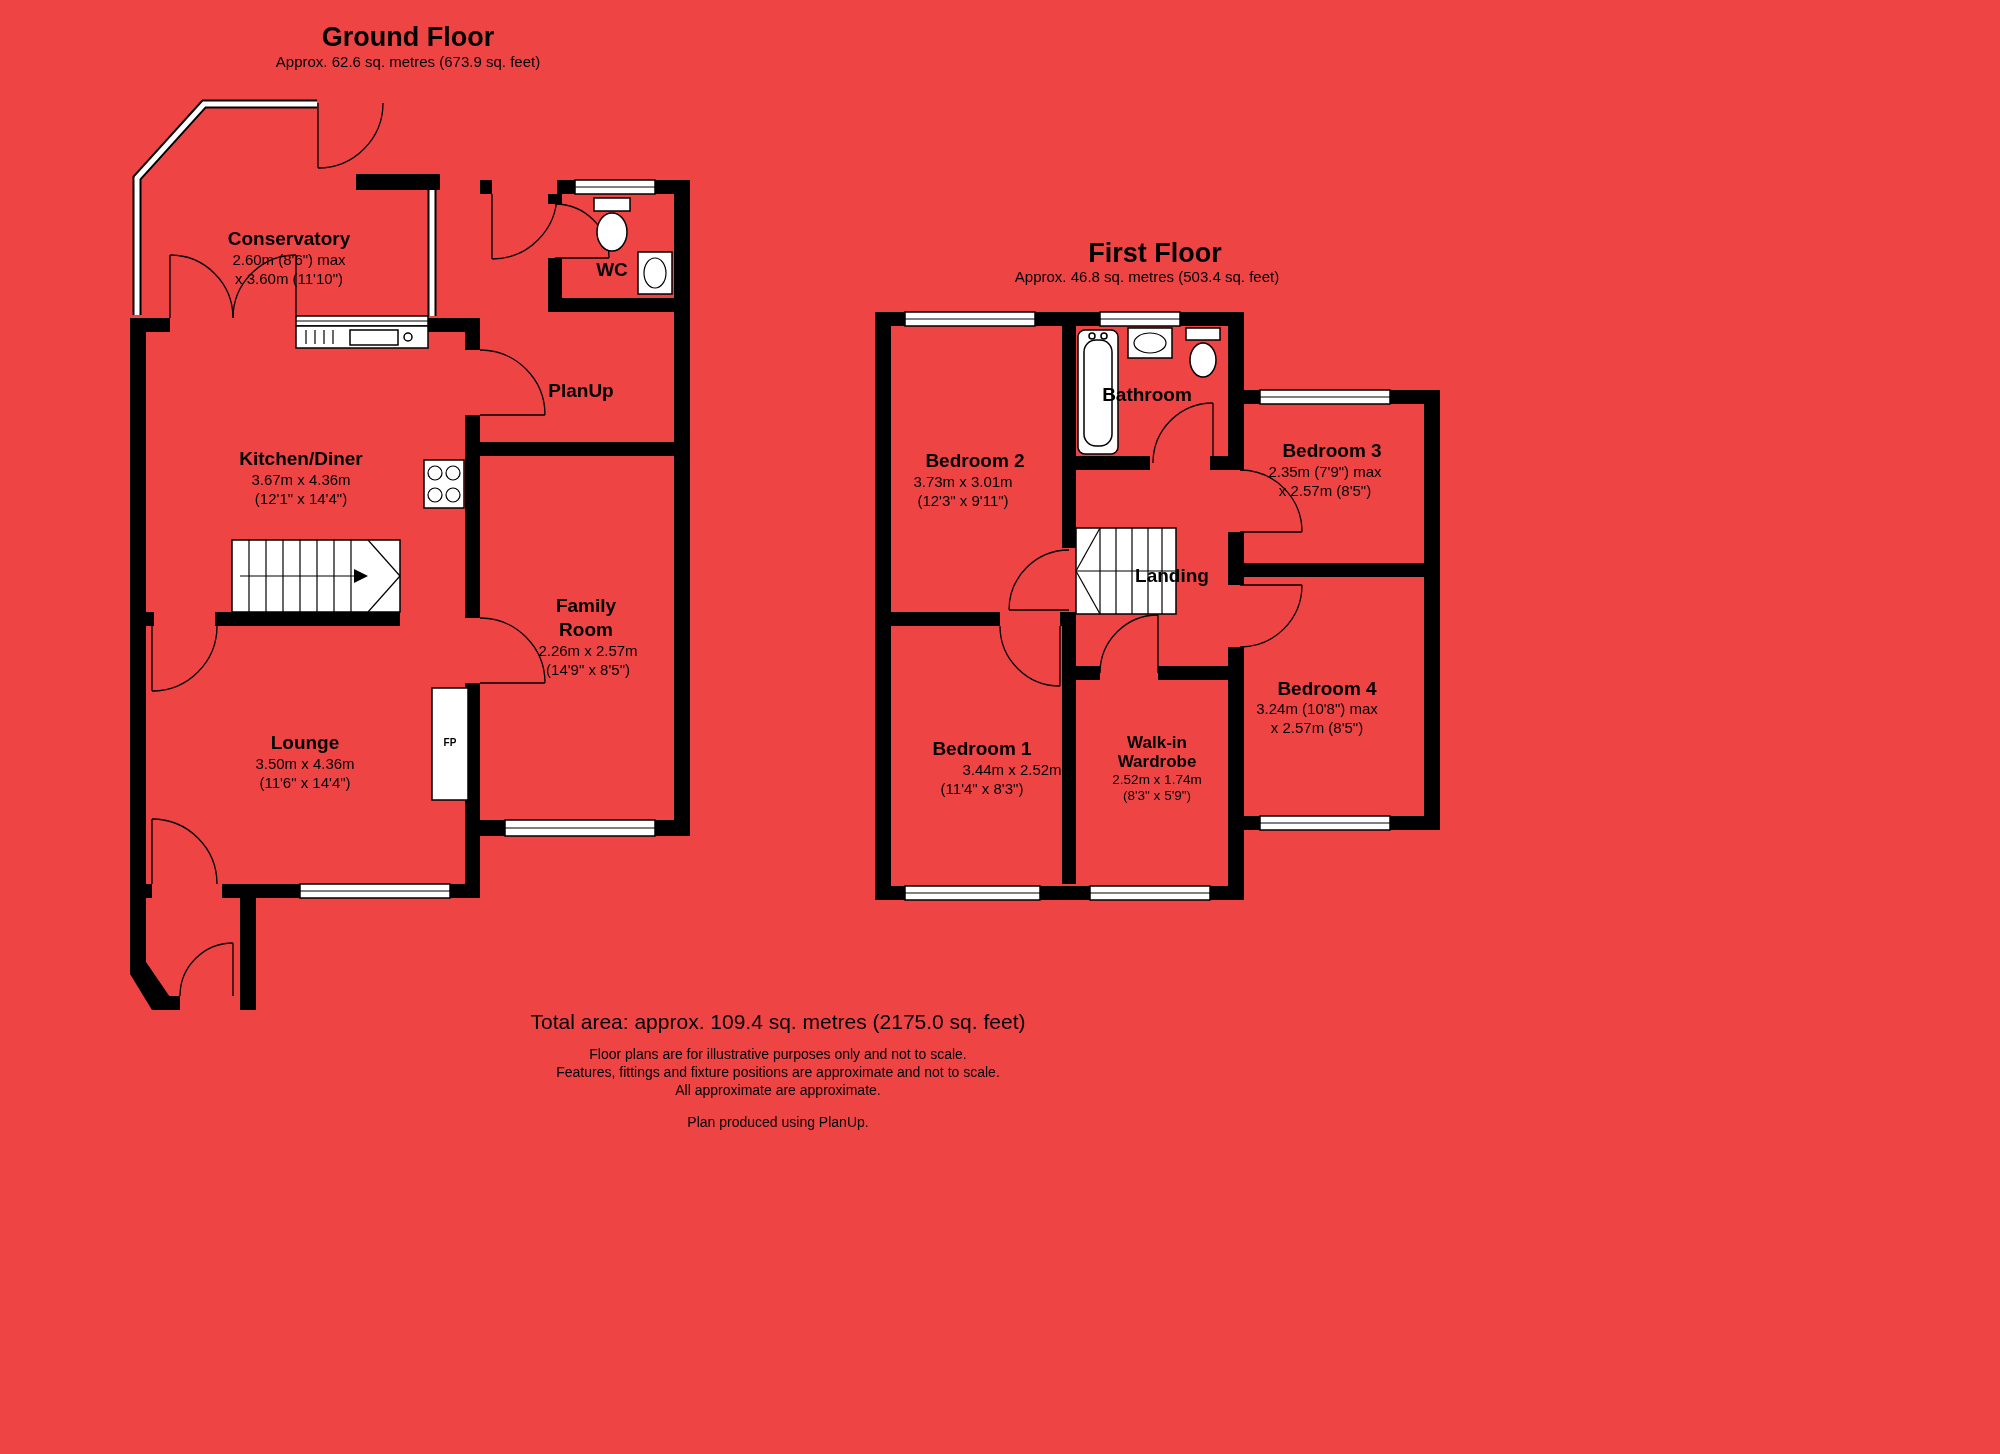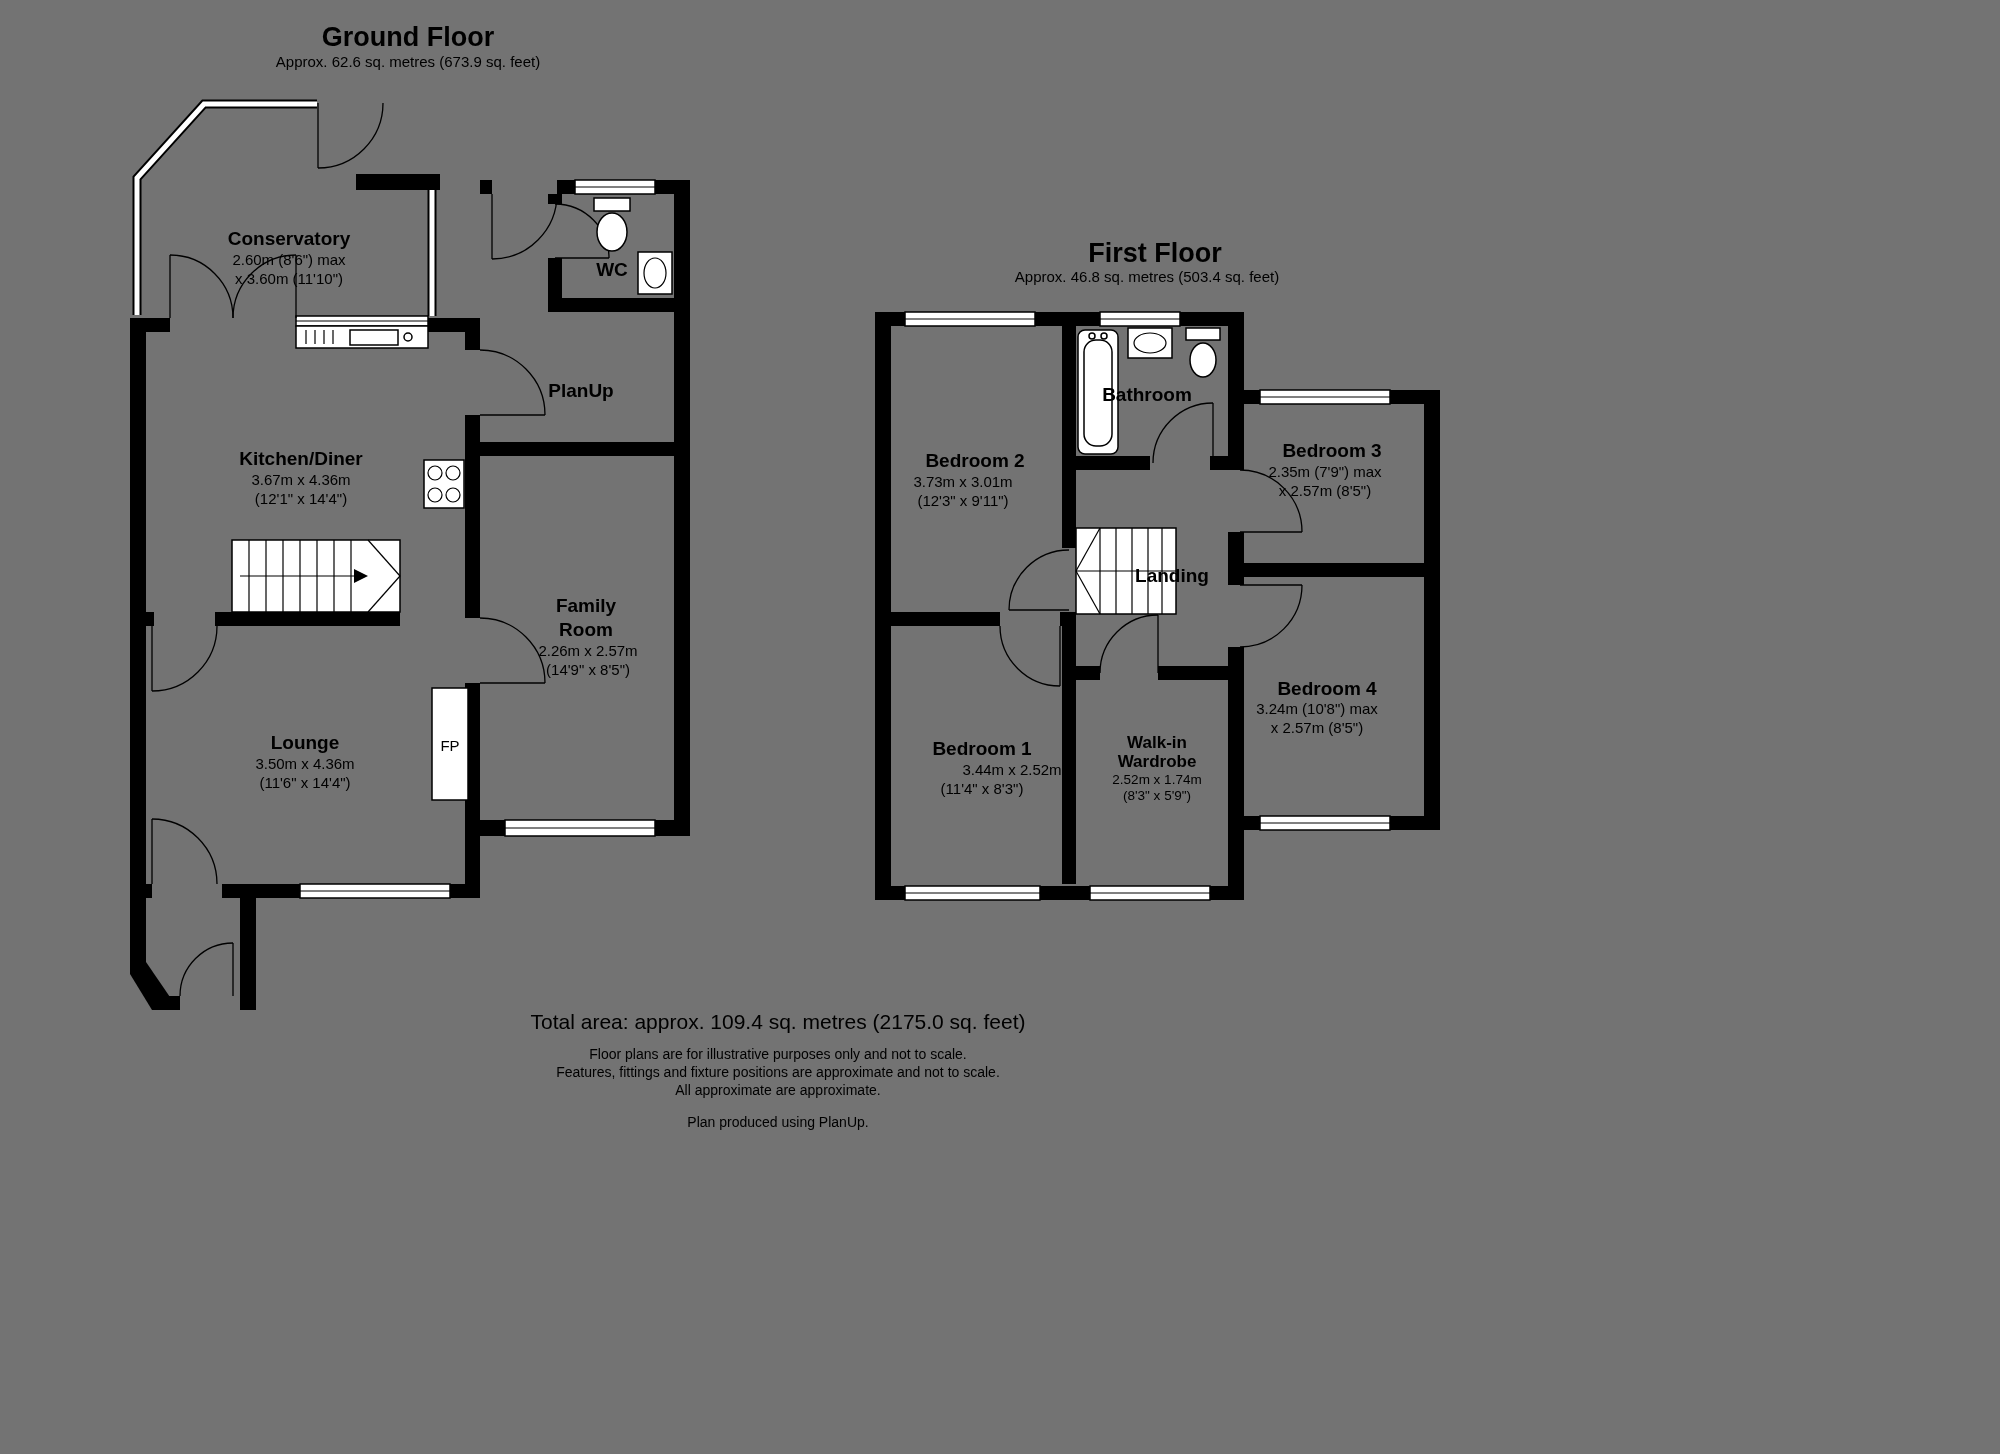--- a/index.html
+++ b/index.html
@@ -1,25 +1,25 @@
 <!DOCTYPE html>
 <html><head>
 <meta charset="utf-8">
 <style>
   html,body{margin:0;padding:0;background:#fff;}
-  .canvas{position:relative;width:2000px;height:1454px;background:#737373;overflow:hidden;
+  .canvas{position:relative;width:2000px;height:1454px;background:#ef4444;overflow:hidden;
           font-family:"Liberation Sans",sans-serif;color:#000;}
   .lbl{position:absolute;transform:translateX(-50%);white-space:nowrap;text-align:center;line-height:1.15;}
   .title{font-size:27px;font-weight:bold;}
   .subtitle{font-size:15px;}
   .room{font-size:19px;font-weight:bold;}
   .room-sm{font-size:17px;font-weight:bold;}
   .dim{font-size:15px;}
   .dim-sm{font-size:13.5px;}
-  .fp{font-size:15px;font-weight:normal;}
+  .fp{font-size:10px;font-weight:bold;}
   .total{font-size:21px;}
   .foot{font-size:14px;}
   svg{position:absolute;left:0;top:0;}
   .wall{fill:#000;stroke:none;}
   .win{fill:#fff;stroke:#000;stroke-width:1.5;}
   .winline{stroke:#000;stroke-width:1;fill:none;}
   .door{fill:none;stroke:#000;stroke-width:1.3;}
   .fix{fill:#fff;stroke:#000;stroke-width:1.5;}
   .thin{stroke:#000;stroke-width:1.2;fill:none;}
   .glaz-out{fill:none;stroke:#000;stroke-width:9;}

